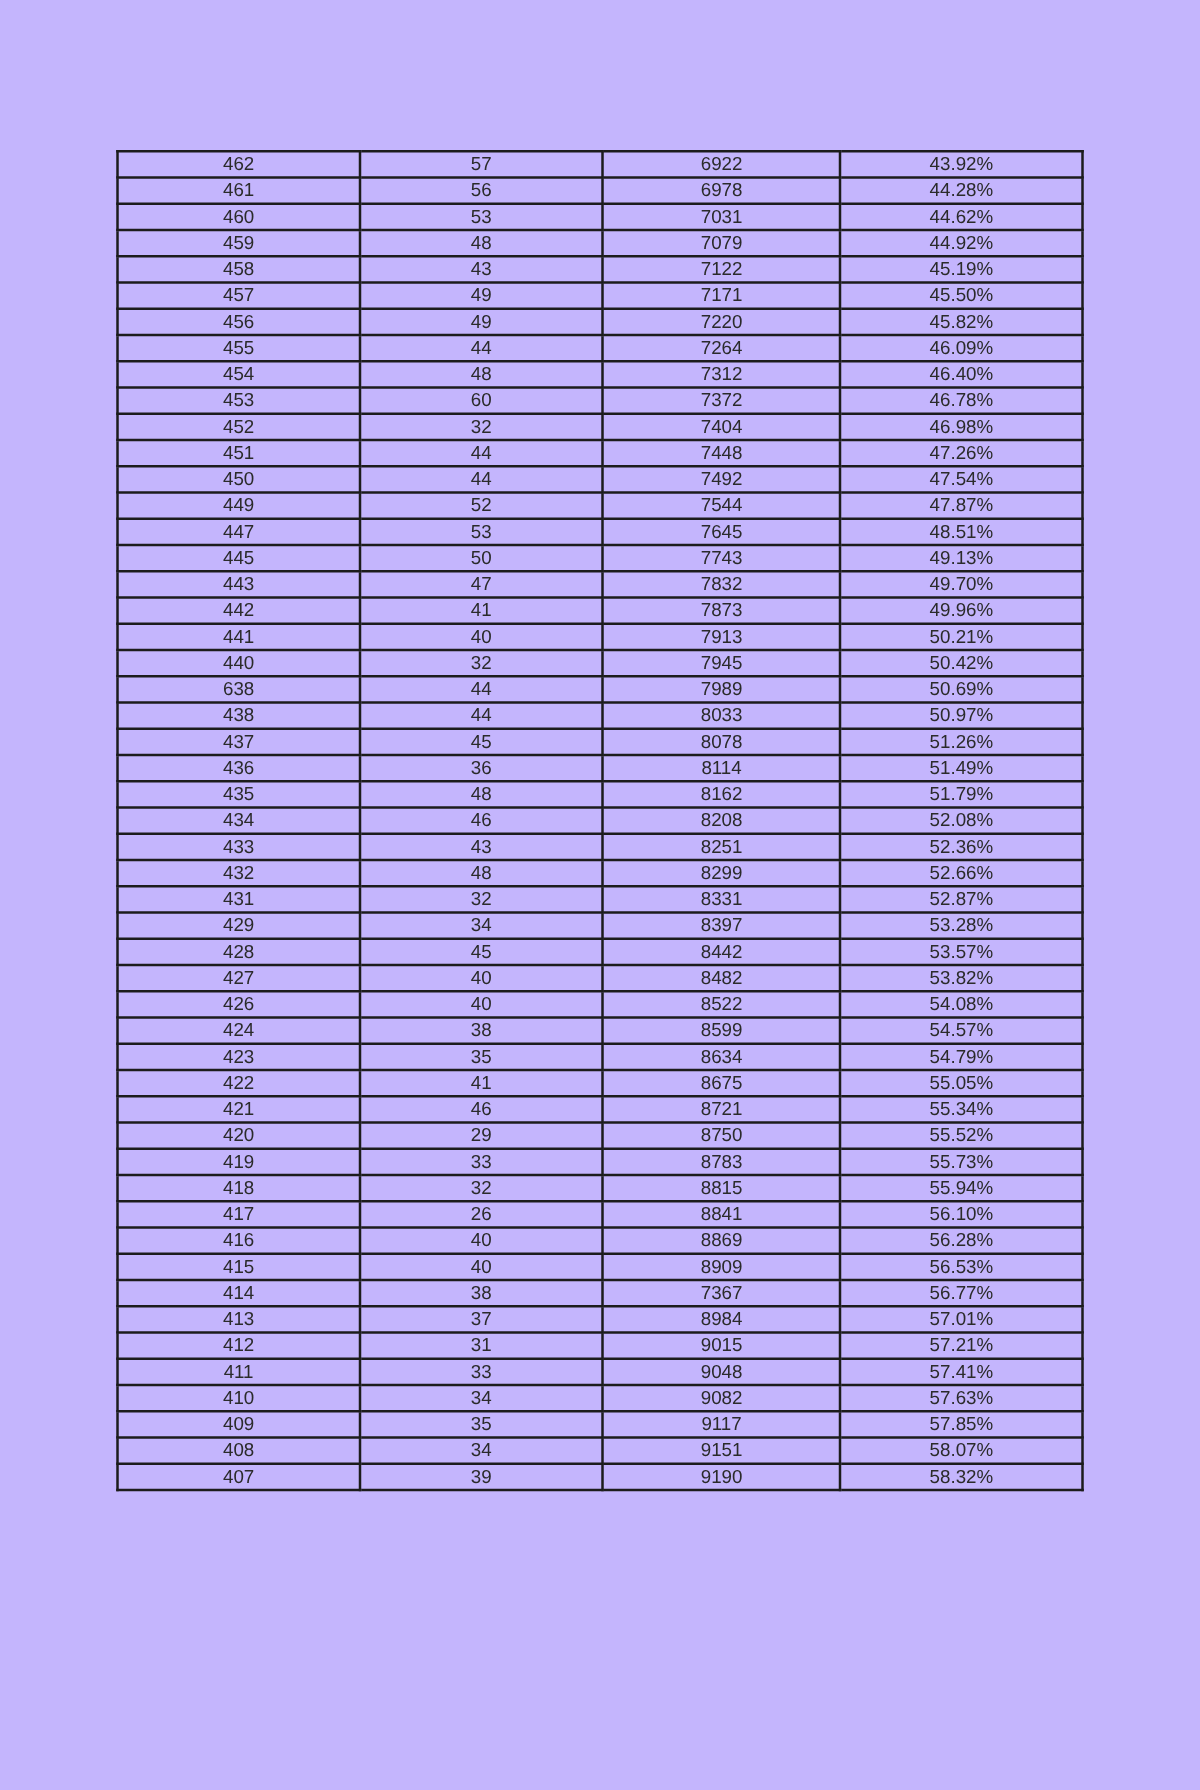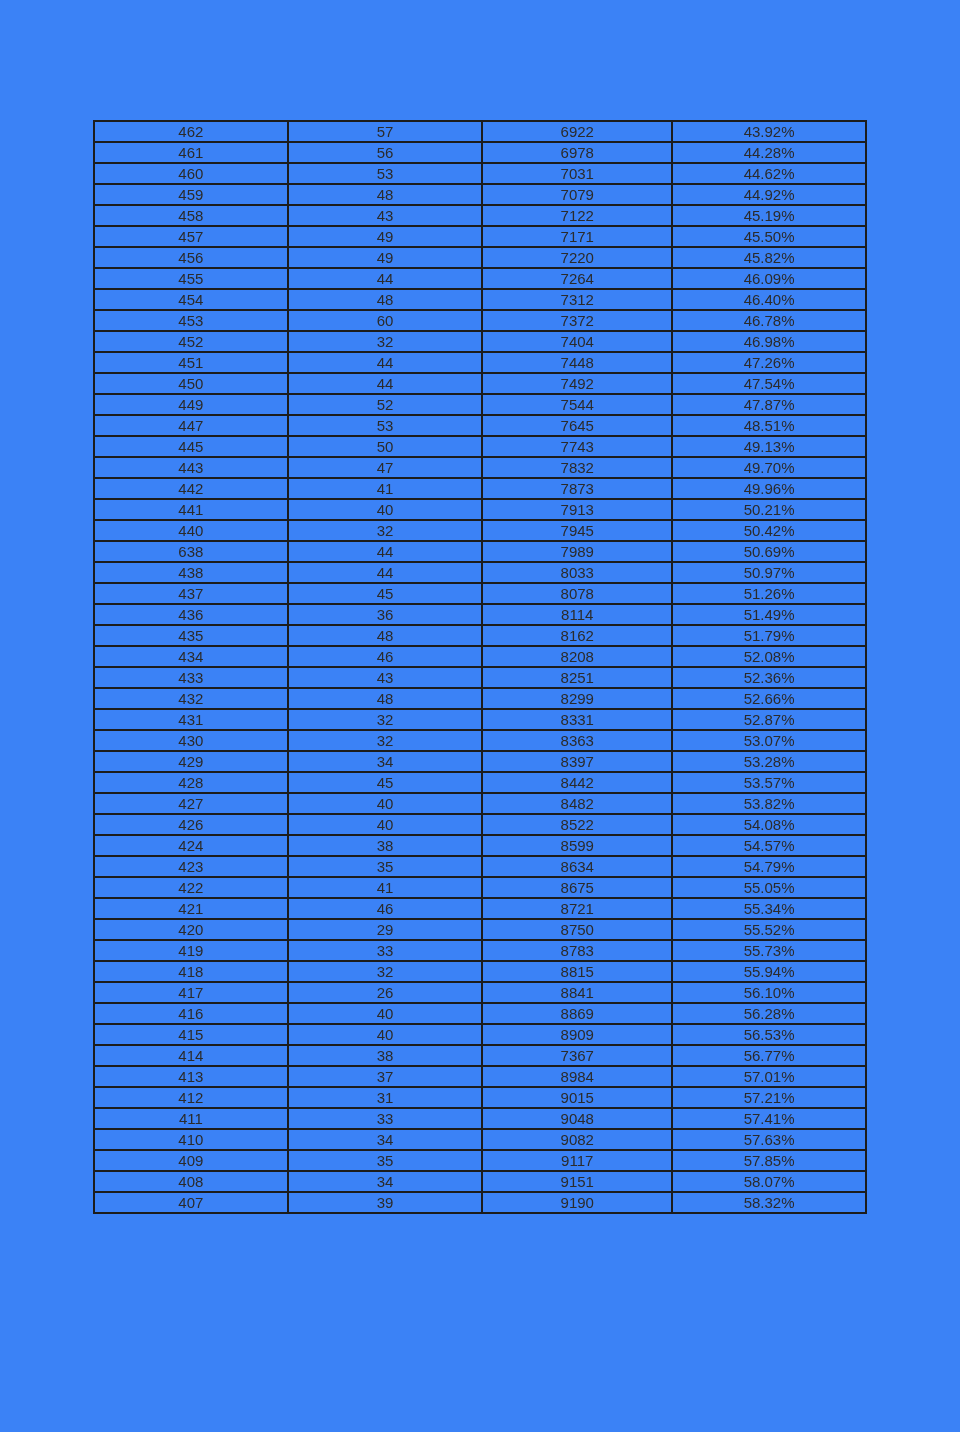--- a/index.html
+++ b/index.html
@@ -6,21 +6,21 @@
   html, body {
     width: 960px;
     height: 1432px;
     background: #ffffff;
     font-family: "Liberation Sans", "DejaVu Sans", sans-serif;
   }
   .page {
     position: relative;
     width: 960px;
     height: 1432px;
-    background: #3b82f6;
+    background: #c4b5fd;
     overflow: hidden;
   }
   table.score-table {
     position: absolute;
     left: 93px;
     top: 120px;
     width: 774px;
     border-collapse: collapse;
     table-layout: fixed;
   }
@@ -220,26 +220,20 @@
           <td>8299</td>
           <td>52.66%</td>
         </tr>
         <tr>
           <td>431</td>
           <td>32</td>
           <td>8331</td>
           <td>52.87%</td>
         </tr>
         <tr>
-          <td>430</td>
-          <td>32</td>
-          <td>8363</td>
-          <td>53.07%</td>
-        </tr>
-        <tr>
           <td>429</td>
           <td>34</td>
           <td>8397</td>
           <td>53.28%</td>
         </tr>
         <tr>
           <td>428</td>
           <td>45</td>
           <td>8442</td>
           <td>53.57%</td>

